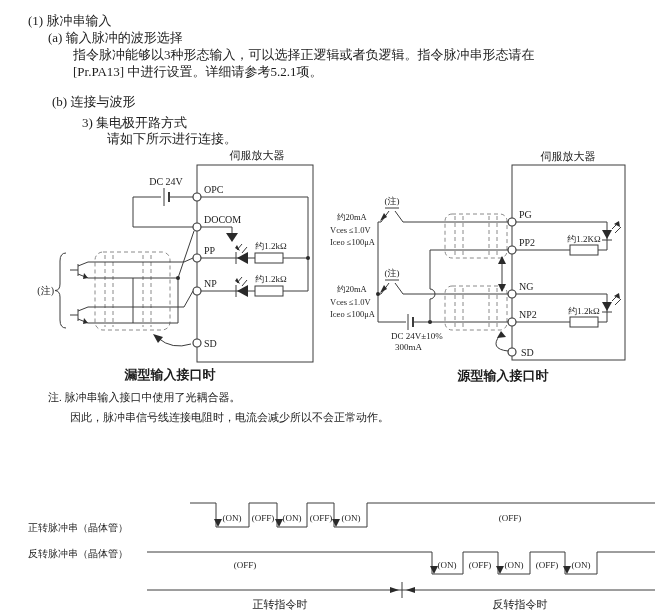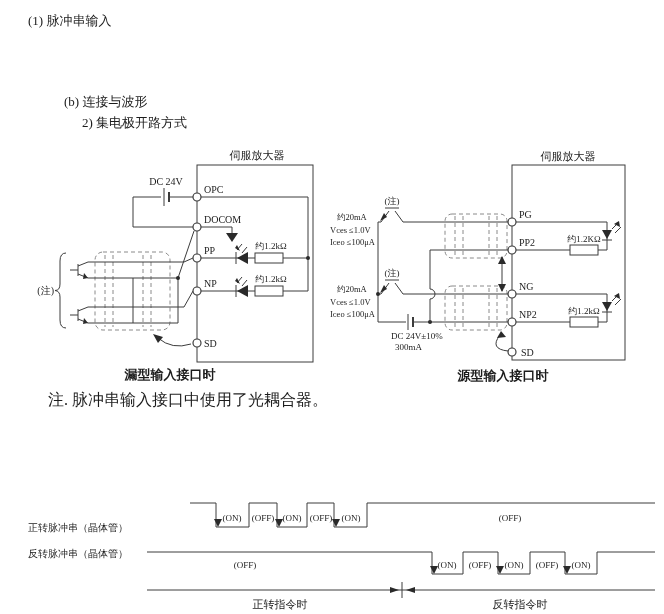--- a/index.html
+++ b/index.html
@@ -3,42 +3,46 @@
 <meta charset="utf-8">
 <style>
   html,body { margin:0; padding:0; background:#e8e8e8; }
   .page {
     position:relative; width:664px; height:614px; background:#ffffff;
     font-family:"Liberation Serif","DejaVu Serif",serif; color:#1c1c1c;
     overflow:hidden;
   }
   .t { position:absolute; white-space:nowrap; }
   .fs12 { font-size:13px; }
-  .fs10 { font-size:16px; }
+  .fs10 { font-size:11px; }
   svg { position:absolute; overflow:visible; }
   svg text { font-family:"Liberation Serif","DejaVu Serif",serif; fill:#1c1c1c; }
   .wire { stroke:#3c3c3c; stroke-width:1; fill:none; }
   .wire-d { stroke:#8a8a8a; stroke-width:1; fill:none; stroke-dasharray:4 3; }
   .boxr { stroke:#3c3c3c; stroke-width:1; fill:#ffffff; }
   .solid { fill:#2a2a2a; stroke:none; }
   .term { fill:#ffffff; stroke:#3c3c3c; stroke-width:1.2; }
   .lbl9  { font-size:9px; }
   .lbl10 { font-size:10px; }
   .lbl11 { font-size:11px; }
   .lbl85 { font-size:8.5px; }
   .cap   { font-size:13px; font-weight:bold; }
 </style>
 </head>
 <body>
 
 <div class="page">
 
   <div class="t fs12" style="left:28px;top:12px">(1) 脉冲串输入</div>
-  <div class="t fs12" style="left:64px;top:93px">(b) 连接与波形</div>
-  <div class="t fs12" style="left:82px;top:114px">2) 集电极开路方式</div>
+  <div class="t fs12" style="left:48px;top:29px">(a) 输入脉冲的波形选择</div>
+  <div class="t fs12" style="left:73px;top:46px">指令脉冲能够以3种形态输入，可以选择正逻辑或者负逻辑。指令脉冲串形态请在</div>
+  <div class="t fs12" style="left:73px;top:63px">[Pr.PA13] 中进行设置。详细请参考5.2.1项。</div>
+  <div class="t fs12" style="left:52px;top:93px">(b) 连接与波形</div>
+  <div class="t fs12" style="left:82px;top:114px">3) 集电极开路方式</div>
+  <div class="t fs12" style="left:107px;top:130px">请如下所示进行连接。</div>
 
   <svg width="310" height="245" style="left:20px;top:145px" viewBox="0 0 310 245">
     <text class="lbl11" x="237" y="14" text-anchor="middle">伺服放大器</text>
     <rect class="boxr" x="177" y="20" width="116" height="197" fill="none"></rect>
 
     <path class="wire" d="M181,52 H288 M288,52 V146 M181,113 H288 M181,146 H288 M181,82 H212 M212,82 V88"></path>
     <polygon class="solid" points="206,88 218,88 212,97"></polygon>
     <circle class="solid" cx="288" cy="113" r="2"></circle>
 
     <g>
@@ -173,20 +177,21 @@
     <text class="lbl10" x="194" y="73">PG</text>
     <text class="lbl10" x="194" y="101">PP2</text>
     <text class="lbl10" x="194" y="145">NG</text>
     <text class="lbl10" x="194" y="173">NP2</text>
     <text class="lbl10" x="196" y="211">SD</text>
 
     <text class="cap" x="178" y="235" text-anchor="middle">源型输入接口时</text>
   </svg>
 
   <div class="t fs10" style="left:48px;top:390px">注. 脉冲串输入接口中使用了光耦合器。</div>
+  <div class="t fs10" style="left:70px;top:410px">因此，脉冲串信号线连接电阻时，电流会减少所以不会正常动作。</div>
 
 
   <svg width="644" height="118" style="left:20px;top:496px" viewBox="0 0 644 118">
     <text class="lbl10" x="8" y="35">正转脉冲串（晶体管）</text>
     <text class="lbl10" x="8" y="61">反转脉冲串（晶体管）</text>
 
     <path class="wire" d="M170,7 H196 V31 H229 V7 H257 V31 H287 V7 H314 V31 H347 V7 H635"></path>
     <polygon class="solid" points="194,23 202,23 198,31"></polygon>
     <polygon class="solid" points="255,23 263,23 259,31"></polygon>
     <polygon class="solid" points="312,23 320,23 316,31"></polygon>

